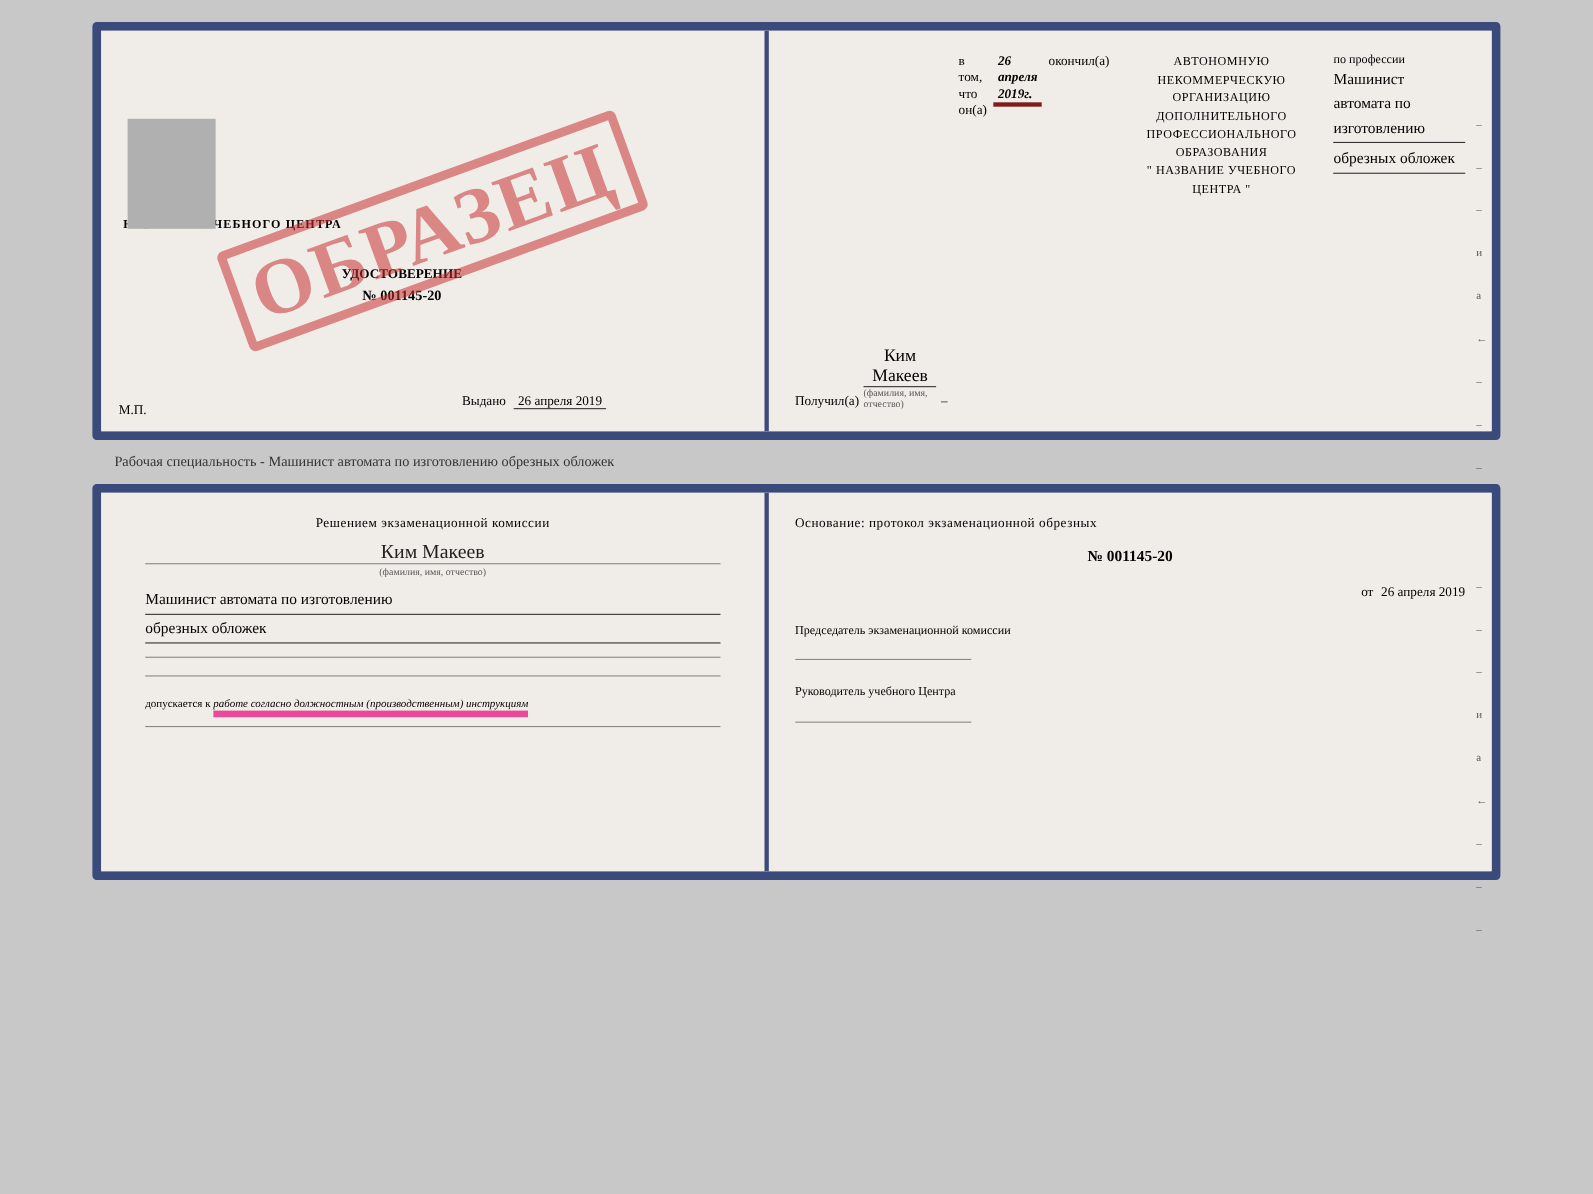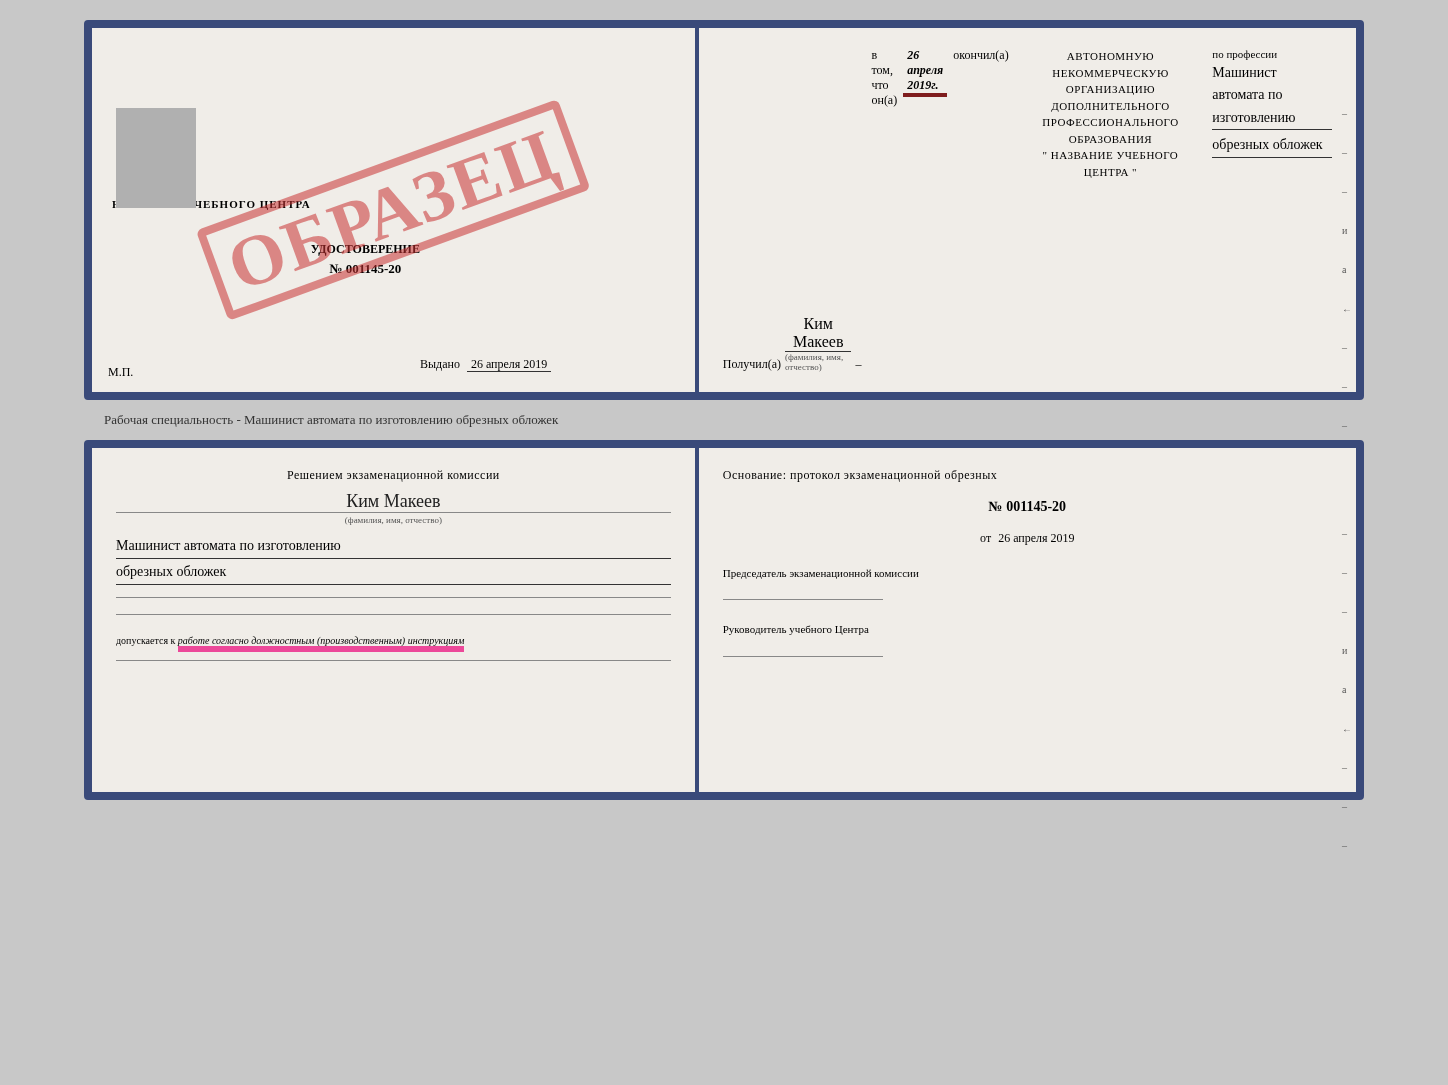--- a/index.html
+++ b/index.html
@@ -155,21 +155,21 @@
       background: #e8e8e8;
       border: 8px solid #3a4a7a;
       border-radius: 4px;
       position: relative;
       min-height: 360px;
     }
 
     .bottom-left {
       width: 48%;
       border-right: 4px solid #3a4a7a;
-      padding: 20px 24px;
+      padding: 20px 40px;
       background: #f0ede8;
       display: flex;
       flex-direction: column;
       gap: 8px;
     }
 
     .bottom-right {
       width: 52%;
       padding: 20px 24px;
       background: #f0ede8;
@@ -232,21 +232,21 @@
 
     .protocol-number {
       font-size: 14px;
       font-weight: bold;
       text-align: center;
       margin: 6px 0;
     }
 
     .protocol-date {
       font-size: 12px;
-      text-align: center;
+      text-align: right;
     }
 
     .chairman-label {
       font-size: 11px;
       line-height: 1.4;
       margin-top: 10px;
     }
 
     .sign-line {
       border-bottom: 1px solid #888;

